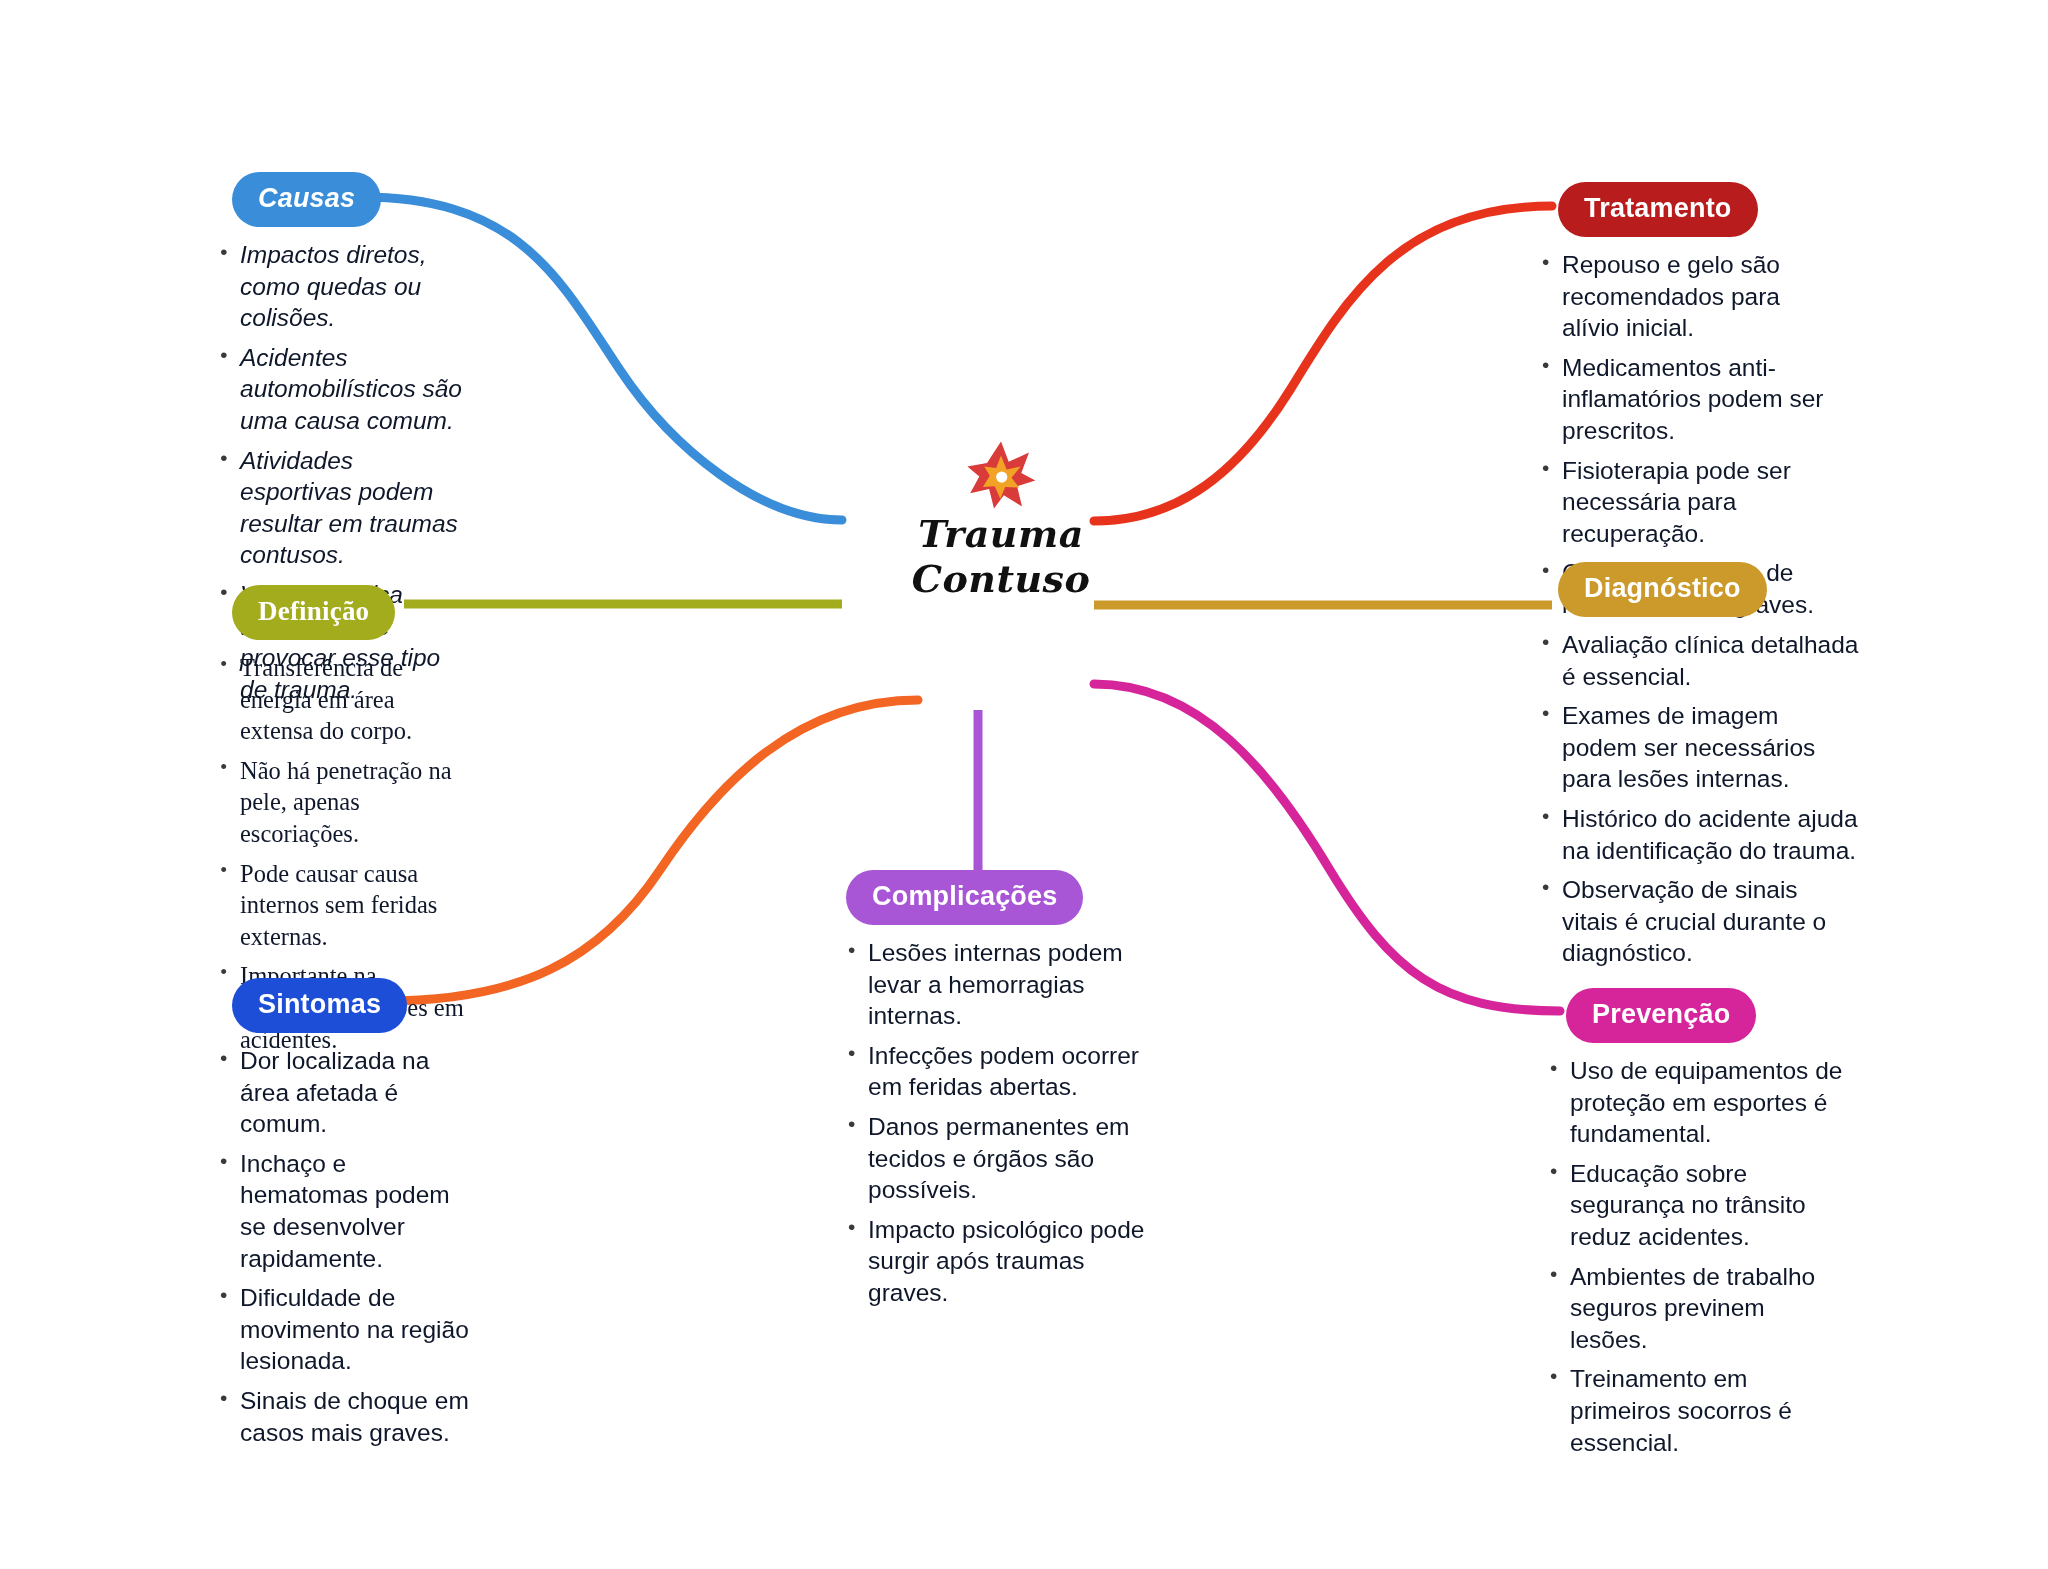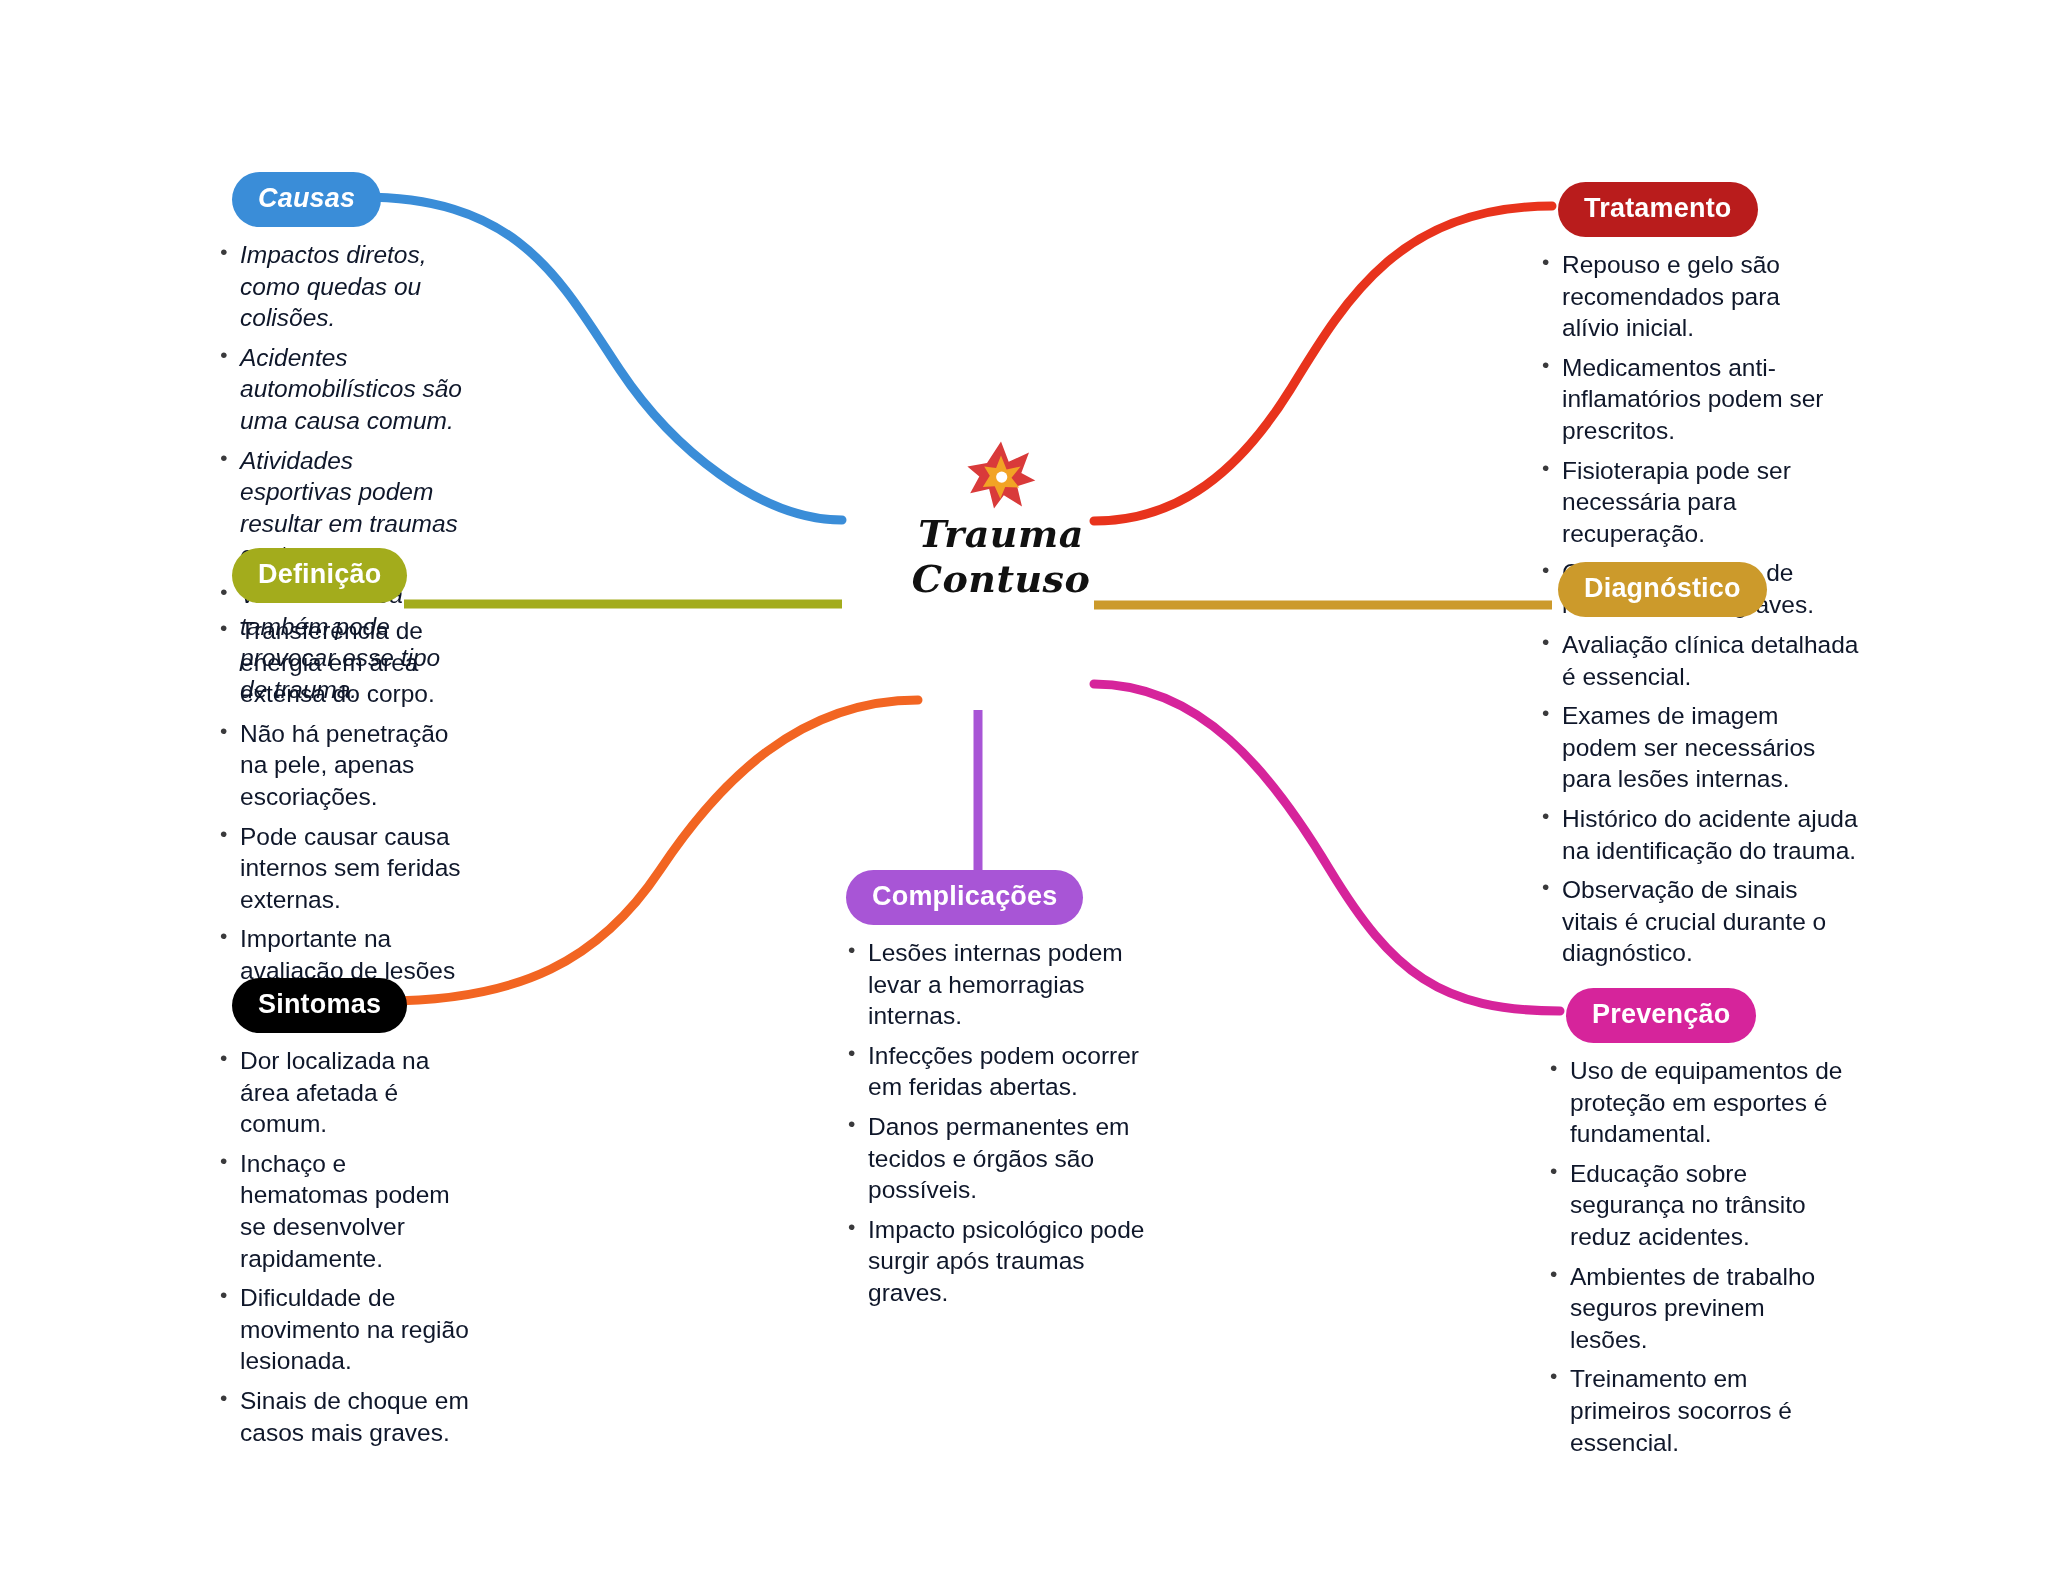--- a/index.html
+++ b/index.html
@@ -124,32 +124,32 @@
   <div class="branch left" style="left:218px; top:172px; width:250px;font-style:italic;">
     <div class="branch-badge" style="background-color: rgb(58, 141, 216);">Causas</div>
     <ul class="branch-list">
       <li>Impactos diretos, como quedas ou colisões.</li>
       <li>Acidentes automobilísticos são uma causa comum.</li>
       <li>Atividades esportivas podem resultar em traumas contusos.</li>
       <li>Violência física também pode provocar esse tipo de trauma.</li>
     </ul>
   </div>
 
-  <div class="branch left" style="left:218px; top:548px; width:255px;">
+  <div class="branch left" style="left:218px; top:585px; width:255px;font-family:Liberation Serif, serif;">
     <div class="branch-badge" style="background-color: rgb(163, 172, 28);">Definição</div>
     <ul class="branch-list">
       <li>Transferência de energia em área extensa do corpo.</li>
       <li>Não há penetração na pele, apenas escoriações.</li>
       <li>Pode causar causa internos sem feridas externas.</li>
       <li>Importante na avaliação de lesões em acidentes.</li>
     </ul>
   </div>
 
   <div class="branch left" style="left:218px; top:978px; width:262px;">
-    <div class="branch-badge" style="background-color: #000000;">Sintomas</div>
+    <div class="branch-badge" style="background-color: #1d4ed8;">Sintomas</div>
     <ul class="branch-list">
       <li>Dor localizada na área afetada é comum.</li>
       <li>Inchaço e hematomas podem se desenvolver rapidamente.</li>
       <li>Dificuldade de movimento na região lesionada.</li>
       <li>Sinais de choque em casos mais graves.</li>
     </ul>
   </div>
 
   <div class="branch right" style="left:1540px; top:182px; width:290px;">
     <div class="branch-badge" style="background-color: #b91c1c;">Tratamento</div>

